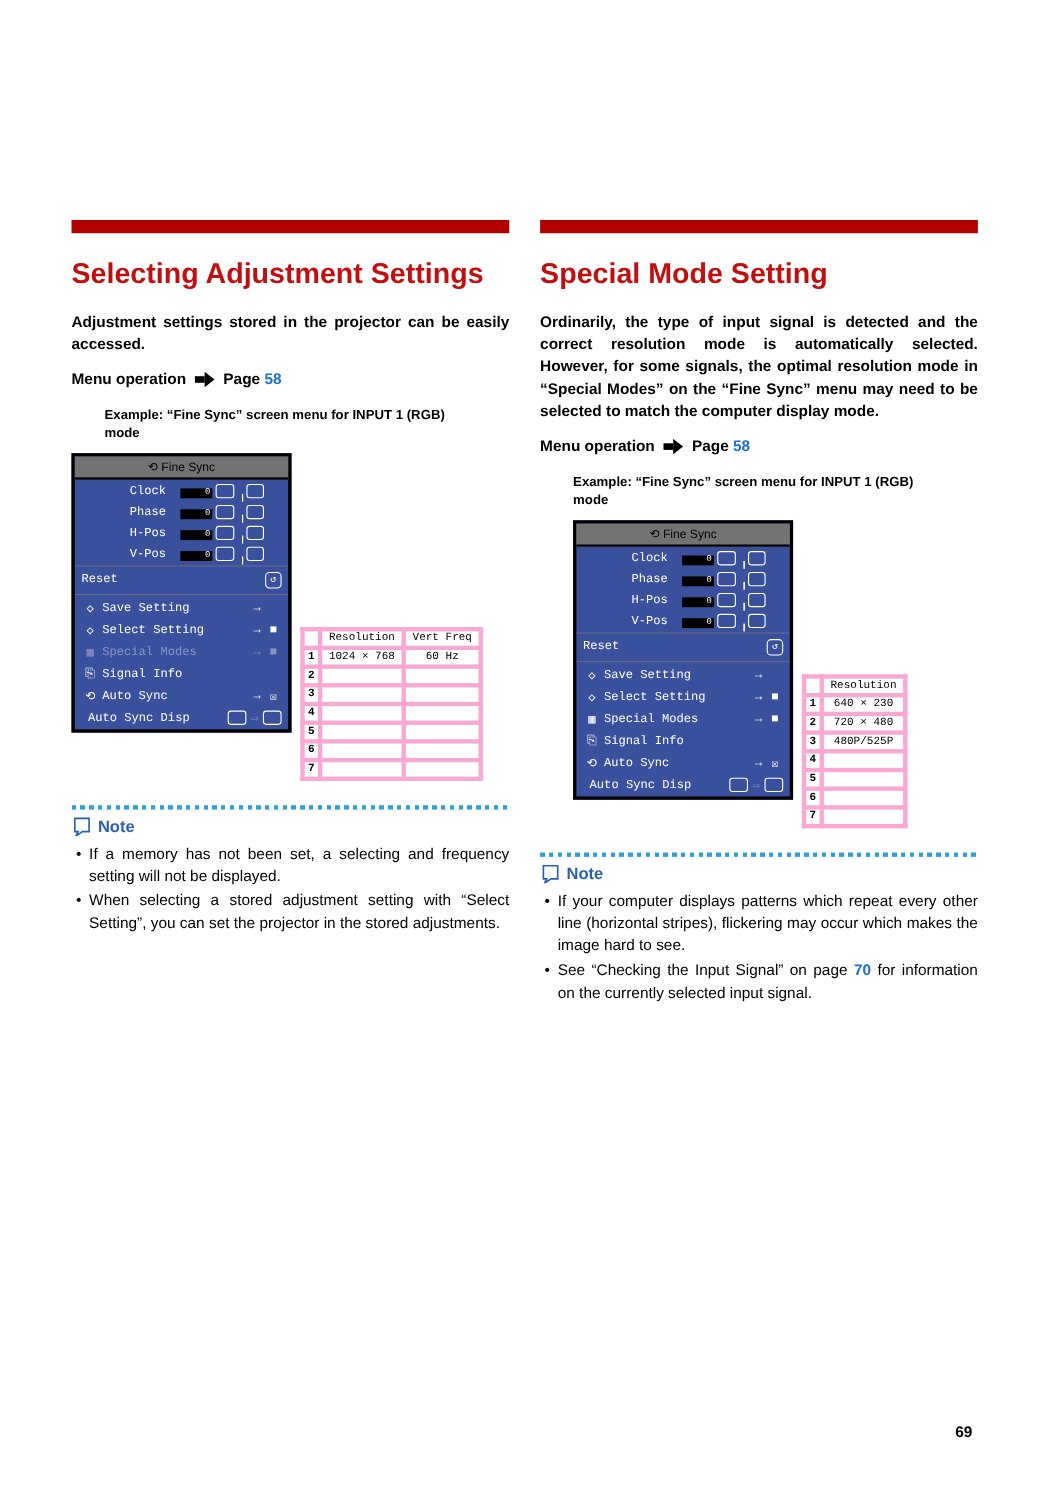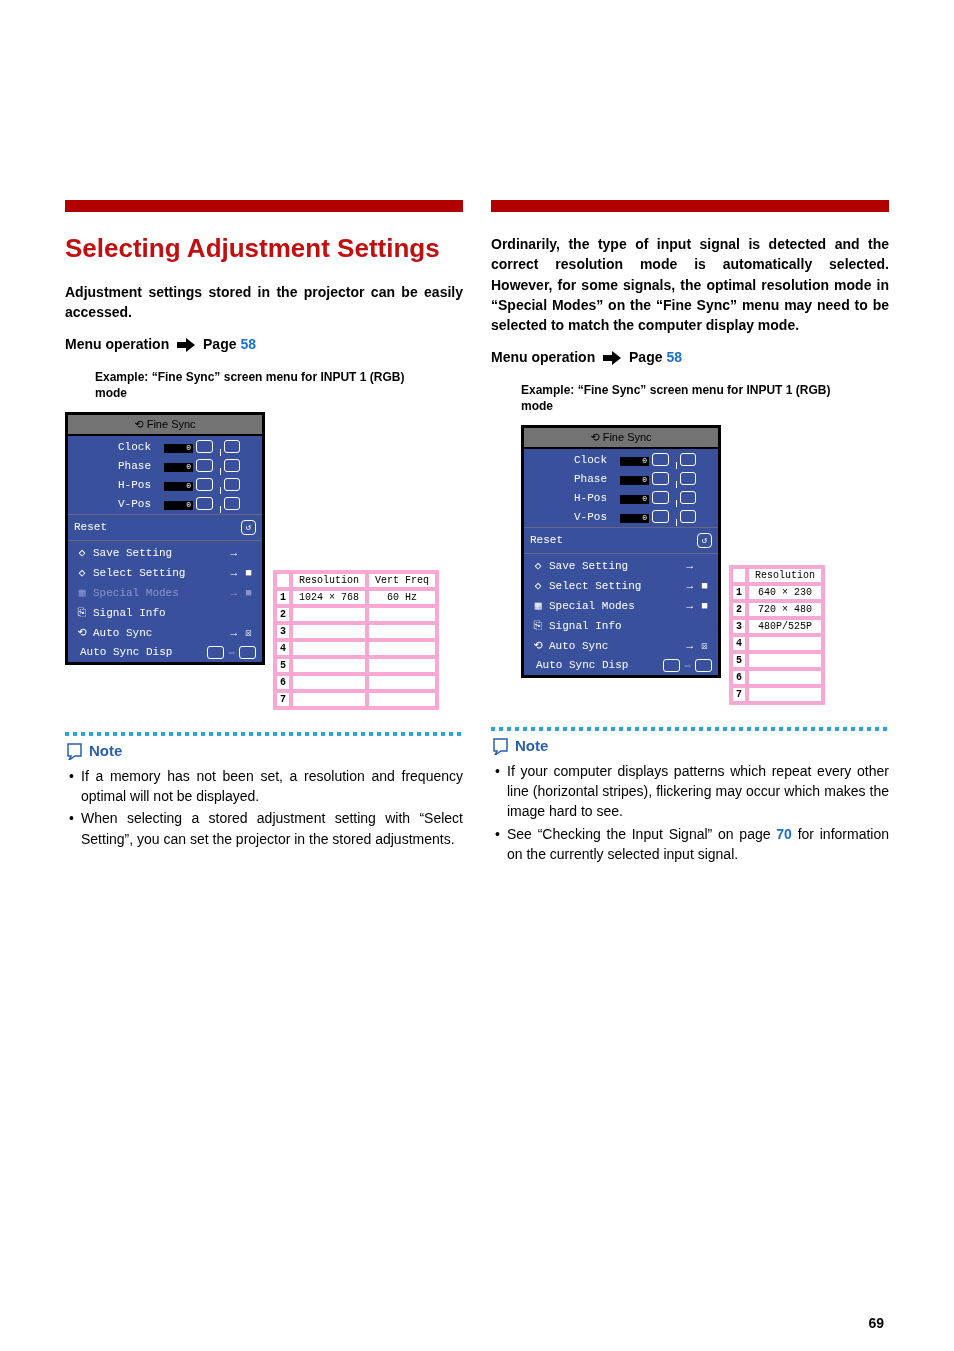--- a/index.html
+++ b/index.html
@@ -95,25 +95,25 @@
     min-width: 58px;
   }
   .side-table .idx { min-width: 14px; padding: 1px 3px; font-weight: 700; }
   .side-table th { font-weight: 500; }
 
   .dotted-sep {
     height: 4px;
     background-image: repeating-linear-gradient(90deg, #2aa3d8 0 4px, transparent 4px 8px);
     margin: 4px 0 6px 0;
   }
-  .note-head { display:flex; align-items:center; gap:4px; color:#2a5fae; font-weight:700; font-size:15px; margin-bottom:6px; }
+  .note-head { display:flex; align-items:flex-end; gap:4px; color:#2a5fae; font-weight:700; font-size:15px; margin-bottom:6px; }
   .note-list { font-size:14px; line-height:1.45; padding-left: 4px; text-align: justify; }
   .note-list li { list-style: none; position: relative; padding-left: 12px; margin-bottom: 2px; }
   .note-list li::before { content: "•"; position: absolute; left: 0; top: 0; }
-  .page-num { position: absolute; bottom: 20px; right: 70px; font-weight: 700; font-size: 14px; }
+  .page-num { position: absolute; bottom: 42px; right: 70px; font-weight: 700; font-size: 14px; }
 </style>
 </head>
 <body>
 
 <div class="columns">
 
   <div class="col">
     <div class="red-bar"></div>
     <h2 class="heading">Selecting Adjustment Settings</h2>
     <p class="intro">Adjustment settings stored in the projector can be easily accessed.</p>
@@ -257,27 +257,28 @@
     </div>
 
     <div class="dotted-sep"></div>
     <div class="note-head">
       <svg width="20" height="18" viewBox="0 0 20 18">
           <path d="M3 2 L16 2 L16 14 L10 14 L4 18 L6 14 L3 14 Z" fill="none" stroke="#2a5fae" stroke-width="1.5"></path>
         </svg>
       <span>Note</span>
     </div>
     <ul class="note-list">
-      <li>If a memory has not been set, a resolution and frequency optimal will not be displayed.</li>
+      <li>If a memory has not been set, a selecting and frequency setting will not be displayed.</li>
       <li>When selecting a stored adjustment setting with “Select Setting”, you can set the projector in the stored adjustments.</li>
     </ul>
   </div>
 
   <div class="col">
     <div class="red-bar"></div>
+    <h2 class="heading">Special Mode Setting</h2>
     <p class="intro">Ordinarily, the type of input signal is detected and the correct resolution mode is automatically selected. However, for some signals, the optimal resolution mode in “Special Modes” on the “Fine Sync” menu may need to be selected to match the computer display mode.</p>
     <p class="menu-op">
       <span>Menu operation</span>
       <svg width="18" height="14" viewBox="0 0 18 14">
           <rect x="0" y="4" width="9" height="6" fill="#000"></rect>
           <polygon points="9,0 18,7 9,14" fill="#000"></polygon>
         </svg>
       <span>Page</span>
       <span class="page-link">58</span>
     </p>

